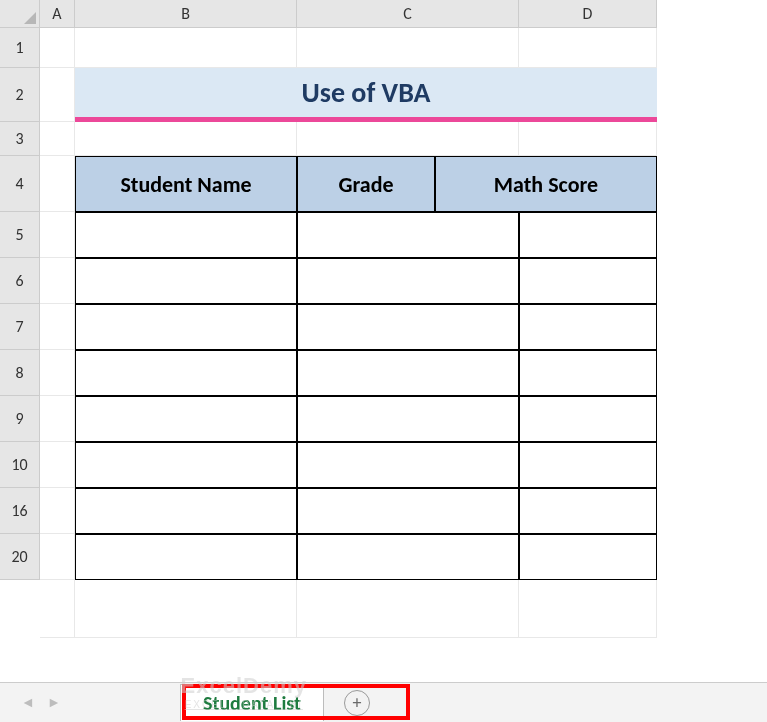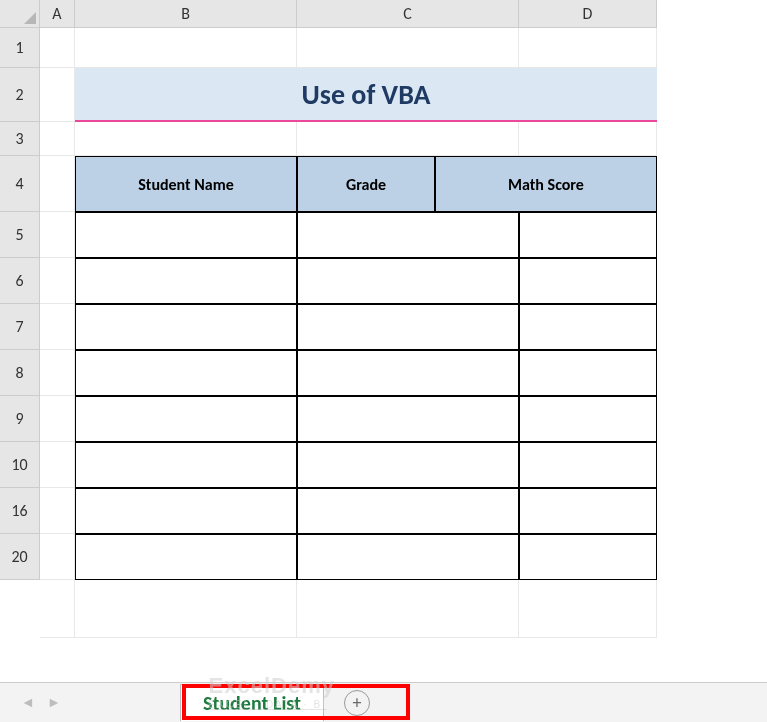--- a/index.html
+++ b/index.html
@@ -92,35 +92,35 @@
       border-right: 1px solid #e8e8e8;
       border-bottom: 1px solid #e8e8e8;
       background: #fff;
     }
     
     .title-cell {
       display: flex;
       align-items: center;
       justify-content: center;
       background: #dbe8f4;
-      border-bottom: 2px solid #ec4899;
+      border-bottom: 5px solid #ec4899;
       font-size: 28px;
       font-weight: bold;
       color: #1f3b63;
       width: 582px;
       height: 54px;
     }
     
     .th-cell {
       background: #bcd0e6;
       border: 1px solid #000;
       display: flex;
       align-items: center;
       justify-content: center;
-      font-size: 16px;
+      font-size: 22px;
       font-weight: bold;
       color: #000;
       height: 56px;
     }
     
     .td-cell {
       background: #fff;
       border: 1px solid #000;
       height: 46px;
     }
@@ -168,25 +168,25 @@
       border-radius: 50%;
       display: flex;
       align-items: center;
       justify-content: center;
       color: #6a6a6a;
       font-size: 18px;
       margin-left: 14px;
     }
     .watermark {
       position: absolute;
-      right: 432px;
+      right: 460px;
       bottom: 12px;
       color: #cfcfcf;
       font-family: Arial, sans-serif;
-      text-align: left;
+      text-align: center;
       pointer-events: none;
       opacity: 0.55;
       margin-top: 10px;
     }
     .watermark .wm1 { font-size: 22px; letter-spacing: 1px; font-weight: bold;}
     .watermark .wm2 { font-size: 10px; letter-spacing: 2px; text-decoration: underline; }
   </style>
 </head>
 <body>
 

